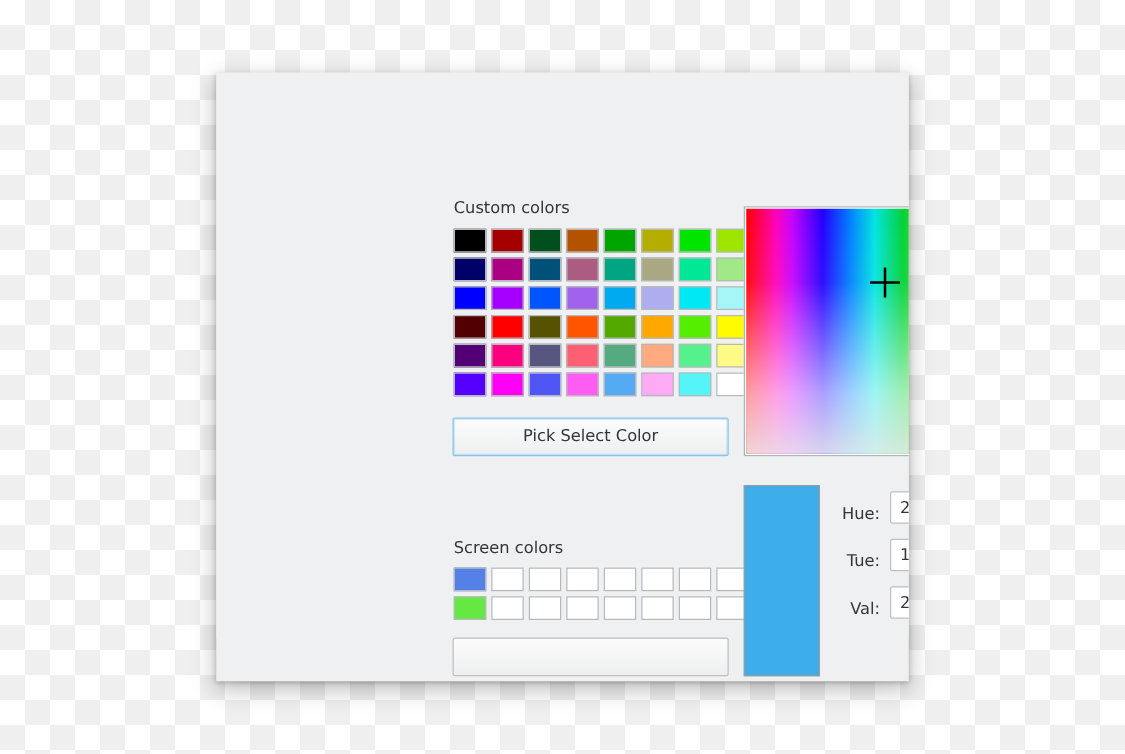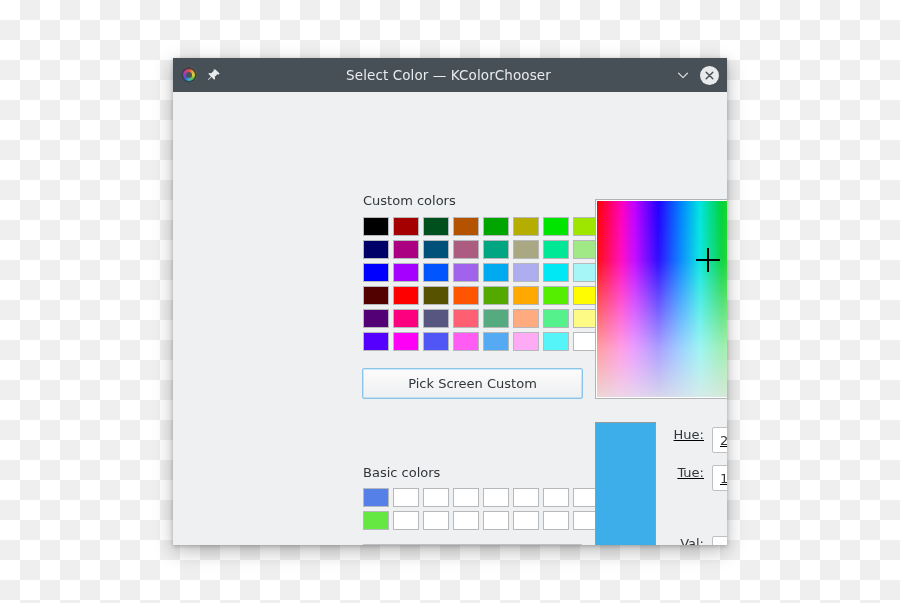--- a/index.html
+++ b/index.html
@@ -176,21 +176,21 @@
   #preview {
     position: absolute;
     left: 422px; top: 330px;
     width: 61px; height: 153px;
     background: #3daee9;
     border: 1px solid #97999b;
     box-sizing: border-box;
   }
 
   
-  .field-row { position: absolute; display: flex; align-items: flex-start; text-decoration: underline; }
+  .field-row { position: absolute; display: flex; align-items: flex-end; }
   .field-label {
     font-size: 13px; color: #31363b;
     text-align: right; margin-right: 8px;
   }
   .spin {
     position: relative;
     width: 58px; height: 26px;
     background: #ffffff;
     border: 1px solid #bcc0c4;
     border-radius: 2px;
@@ -202,45 +202,20 @@
   .spin .val {
     font-size: 13px; color: #31363b;
     padding-left: 7px;
   }
 </style>
 </head>
 <body>
 
 <div id="window">
 
-  <div id="titlebar">
-    <div class="tb-left">
-      <span class="appicon"></span>
-      <span>
-        <svg class="pin-icon" viewBox="0 0 16 16" aria-hidden="true">
-          <g fill="#e9ecee">
-            <path d="M9.6 1.6l4.8 4.8-1.2 1.2-1.3-.5-3 3 .4 2.2-1.1 1.1-3-3-3.4 3.4-.7-.7 3.4-3.4-3-3L2.6 5.6l2.2.4 3-3-.5-1.3z"></path>
-          </g>
-        </svg>
-      </span>
-    </div>
-    <div id="title-text">Select Color — KColorChooser</div>
-    <div class="tb-right">
-      <span>
-        <svg class="chev" viewBox="0 0 16 16" aria-hidden="true">
-          <path d="M3 6l5 5 5-5" fill="none" stroke="#d7dbde" stroke-width="1.4" stroke-linecap="round" stroke-linejoin="round"></path>
-        </svg>
-      </span>
-      <span class="closebtn">
-        <svg width="13" height="13" viewBox="0 0 13 13" aria-hidden="true">
-          <path d="M3.2 3.2l6.6 6.6M9.8 3.2l-6.6 6.6" stroke="#475057" stroke-width="1.4" stroke-linecap="round"></path>
-        </svg>
-      </span>
-    </div>
-  </div>
 
   <div id="dlgbody">
 
     <div id="basic-label" class="label-text">Custom colors</div>
     <div id="basic-grid">
         <div class="swatch" style="background: rgb(0, 0, 0);"></div>
         <div class="swatch" style="background: rgb(164, 0, 0);"></div>
         <div class="swatch" style="background: rgb(0, 80, 29);"></div>
         <div class="swatch" style="background: rgb(179, 83, 0);"></div>
         <div class="swatch" style="background: rgb(0, 165, 0);"></div>
@@ -283,24 +258,24 @@
         <div class="swatch" style="background: rgb(255, 0, 246);"></div>
         <div class="swatch" style="background: rgb(80, 85, 246);"></div>
         <div class="swatch" style="background: rgb(255, 92, 243);"></div>
         <div class="swatch" style="background: rgb(85, 170, 244);"></div>
         <div class="swatch" style="background: rgb(255, 170, 244);"></div>
         <div class="swatch" style="background: rgb(85, 244, 249);"></div>
         <div class="swatch" style="background: rgb(255, 255, 255);"></div>
       </div>
 
     <div id="pick-screen-color" class="btn">
-      <span>Pick Screen Custom</span>
-    </div>
-
-    <div id="custom-label" class="label-text">Basic colors</div>
+      <span>Pick Select Color</span>
+    </div>
+
+    <div id="custom-label" class="label-text">Screen colors</div>
     <div id="custom-grid">
         <div class="swatch" style="background: rgb(85, 128, 232);"></div>
         <div class="swatch" style="background: rgb(255, 255, 255);"></div>
         <div class="swatch" style="background: rgb(255, 255, 255);"></div>
         <div class="swatch" style="background: rgb(255, 255, 255);"></div>
         <div class="swatch" style="background: rgb(255, 255, 255);"></div>
         <div class="swatch" style="background: rgb(255, 255, 255);"></div>
         <div class="swatch" style="background: rgb(255, 255, 255);"></div>
         <div class="swatch" style="background: rgb(255, 255, 255);"></div>
         <div class="swatch" style="background: rgb(102, 232, 66);"></div>
@@ -334,21 +309,21 @@
     </div>
 
     <div class="field-row" style="left:487px; top:373px;">
       <span class="field-label" style="width:44px;">Tue:</span>
       <span class="spin">
         <span class="val">188</span>
 
       </span>
     </div>
 
-    <div class="field-row" style="left:487px; top:411px;margin-top:33px;">
+    <div class="field-row" style="left:487px; top:411px;">
       <span class="field-label" style="width:44px;">Val:</span>
       <span class="spin">
         <span class="val">233</span>
 
       </span>
     </div>
 
   </div>
 </div>
 

